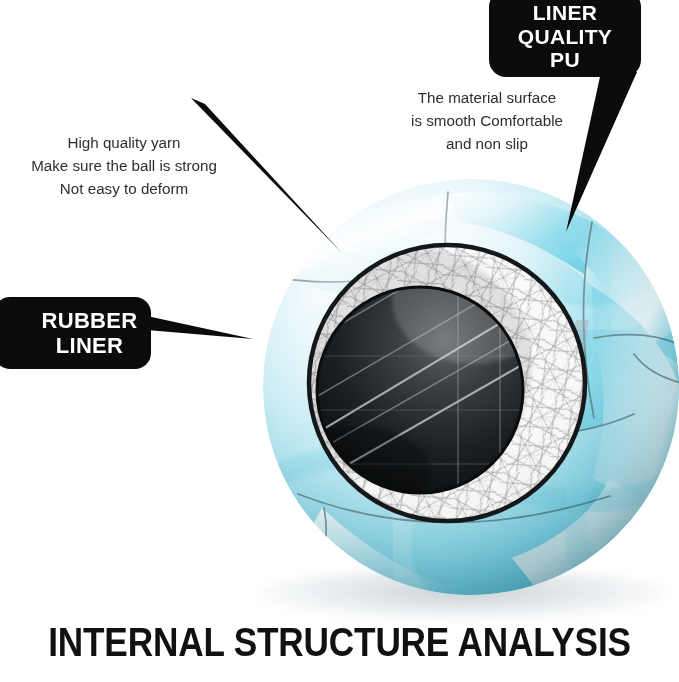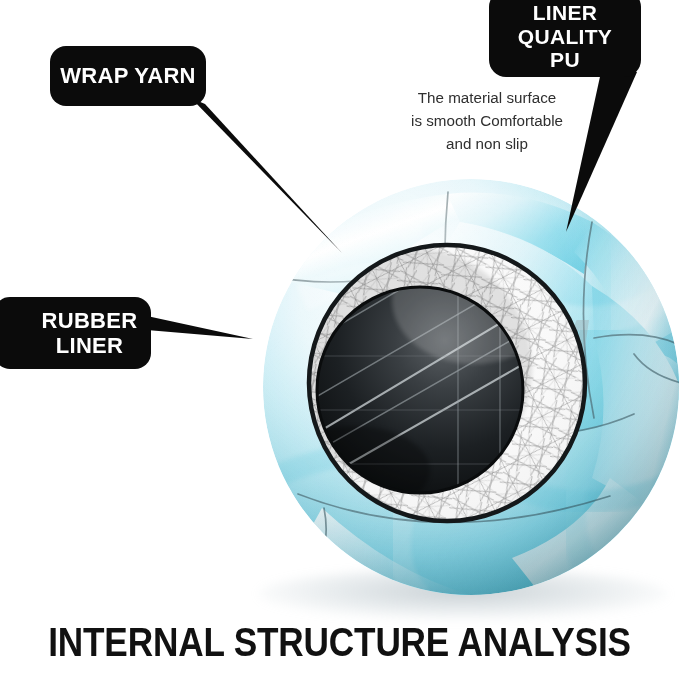--- a/index.html
+++ b/index.html
@@ -334,35 +334,35 @@
     <svg viewBox="0 0 679 682" width="679" height="682" xmlns="http://www.w3.org/2000/svg">
 
       <path d="M191,98 L205,104 L342,253 Z" fill="#0b0b0b"></path>
 
       <path d="M601,72 L637,72 L566,232 Z" fill="#0b0b0b"></path>
 
       <path d="M147,316 L147,330 L253,339 Z" fill="#0b0b0b"></path>
     </svg>
   </div>
 
-  <div class="badge" id="badge-wrap-yarn">
-    <span>WRAP YARN</span>
-  </div>
 
   <div class="badge" id="badge-high-quality-pu">
     <span style="white-space:pre-line;">LINER
 QUALITY
 PU</span>
   </div>
 
   <div class="badge" id="badge-rubber-liner">
     <span style="white-space:pre-line;margin-left:34px;">RUBBER
 LINER</span>
   </div>
 
+  <div class="desc" id="desc-wrap-yarn">High quality yarn
+Make sure the ball is strong
+Not easy to deform</div>
 
   <div class="desc" id="desc-high-quality-pu">The material surface
 is smooth Comfortable
 and non slip</div>
 
 
   <div id="footer-title">INTERNAL STRUCTURE ANALYSIS</div>
 
 </div>
 

